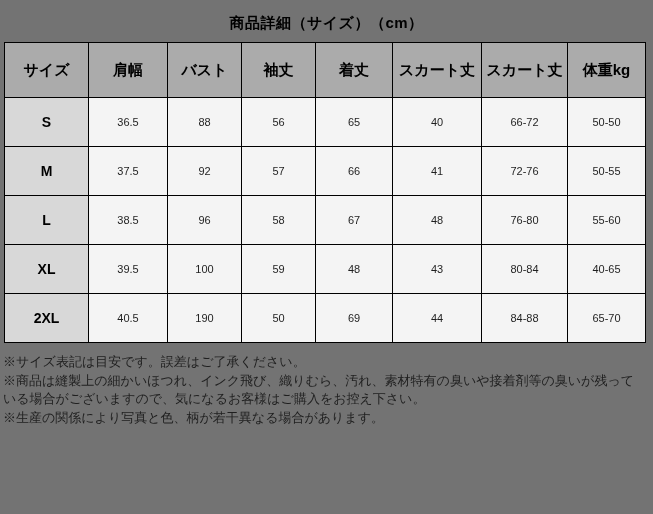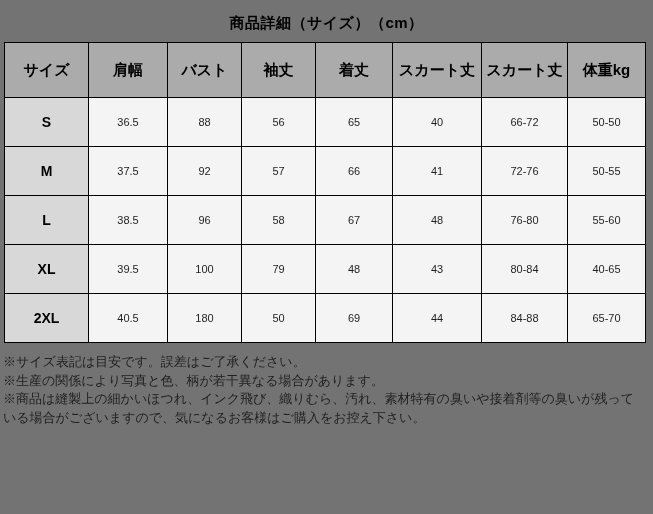--- a/index.html
+++ b/index.html
@@ -132,38 +132,38 @@
         <td>58</td>
         <td>67</td>
         <td>48</td>
         <td>76-80</td>
         <td>55-60</td>
       </tr>
       <tr>
         <th class="size-cell">XL</th>
         <td>39.5</td>
         <td>100</td>
-        <td>79</td>
+        <td>59</td>
         <td>48</td>
         <td>43</td>
         <td>80-84</td>
         <td>40-65</td>
       </tr>
       <tr>
         <th class="size-cell">2XL</th>
         <td>40.5</td>
-        <td>180</td>
+        <td>190</td>
         <td>50</td>
         <td>69</td>
         <td>44</td>
         <td>84-88</td>
         <td>65-70</td>
       </tr>
     </tbody>
   </table>
 
   <div class="notes">
     <p class="note-line">※サイズ表記は目安です。誤差はご了承ください。</p>
+    <p class="note-line">※商品は縫製上の細かいほつれ、インク飛び、織りむら、汚れ、素材特有の臭いや接着剤等の臭いが残っている場合がございますので、気になるお客様はご購入をお控え下さい。</p>
     <p class="note-line">※生産の関係により写真と色、柄が若干異なる場合があります。</p>
-    <p class="note-line">※商品は縫製上の細かいほつれ、インク飛び、織りむら、汚れ、素材特有の臭いや接着剤等の臭いが残っている場合がございますので、気になるお客様はご購入をお控え下さい。</p>
   </div>
 
 </div>
 
 </body></html>

